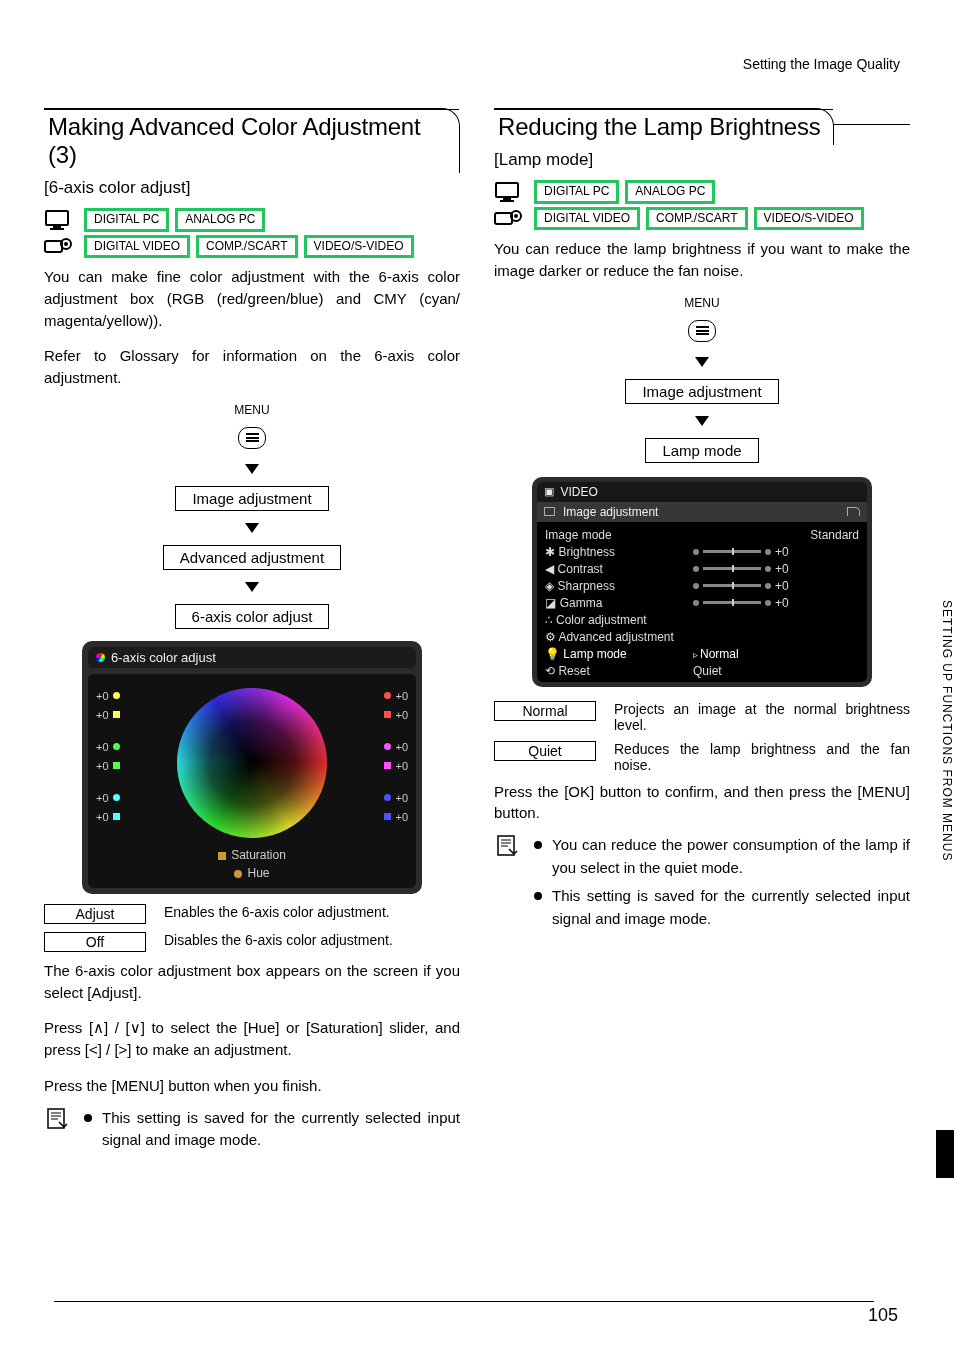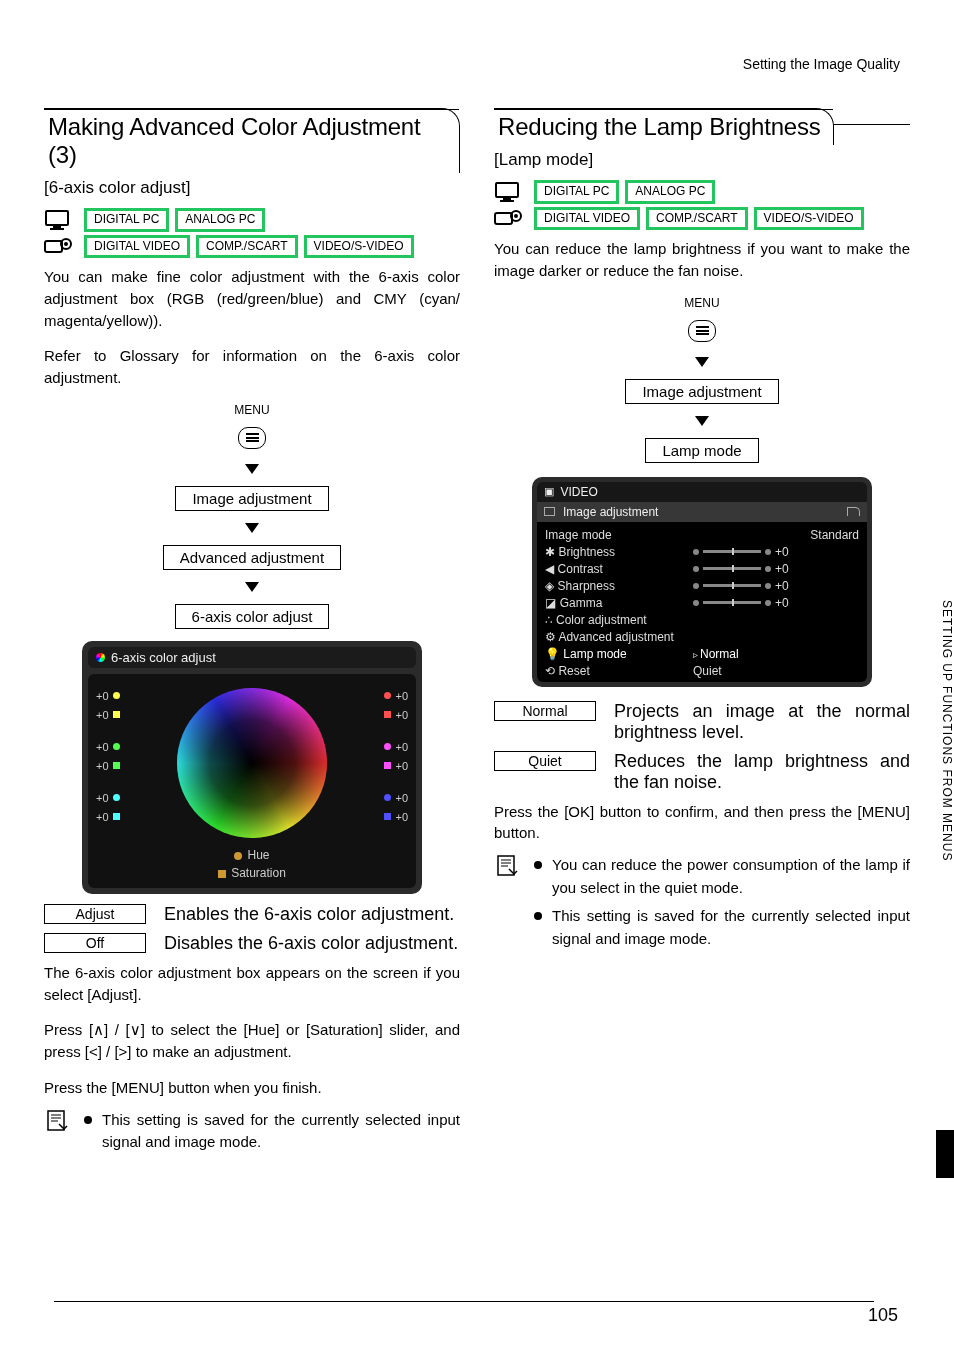--- a/index.html
+++ b/index.html
@@ -46,21 +46,21 @@
   .dot-m{width:7px;height:7px;border-radius:50%;background:#ff50ff;} .sq-m{width:7px;height:7px;background:#ff50ff;}
   .dot-b{width:7px;height:7px;border-radius:50%;background:#5050ff;} .sq-b{width:7px;height:7px;background:#5050ff;}
   .side-spacer{height:6px;}
   .legend-small { color:#ccc; font-size:12px; text-align:center; line-height:1.5; }
   .legend-small .dot{width:8px;height:8px;display:inline-block;border-radius:50%;background:#cc9933;vertical-align:middle;margin-right:5px;}
   .legend-small .sq{width:8px;height:8px;display:inline-block;background:#cc9933;vertical-align:middle;margin-right:5px;}
 
   .opt-table { margin-top:8px; }
   .opt-row { display:flex; gap:18px; align-items:flex-start; margin-bottom:8px; }
   .opt-label { border:1px solid #000; width:102px; flex:0 0 102px; text-align:center; font-size:14px; padding:1px 0; font-weight:300; }
-  .opt-desc { flex:1; font-size:18px; text-align:justify; }
+  .opt-desc { flex:1; font-size:14px; text-align:justify; }
 
   .note { display:flex; gap:14px; align-items:flex-start; margin-top:10px; }
   .note-icon { flex:0 0 26px; }
   .note-list { flex:1; list-style:none; padding:0; }
   .note-list li { position:relative; padding-left:18px; font-size:15px; text-align:justify; line-height:1.5; margin-bottom:6px; }
   .note-list li::before { content:""; position:absolute; left:0; top:7px; width:8px; height:8px; border-radius:50%; background:#000; }
 
   .menu-screenshot { width:340px; margin:14px auto 14px; background:#2b2b2b; border-radius:10px; padding:5px; }
   .ms-header { background:#171717; border-radius:6px 6px 0 0; color:#eee; font-size:12px; padding:3px 7px; display:flex; align-items:center; gap:6px; }
   .ms-camera{ font-size:11px; }
@@ -204,22 +204,22 @@
                 <span class="dot-b"></span>
                 <span>+0</span>
               </div>
             <div class="side-item">
                 <span class="sq-b"></span>
                 <span>+0</span>
               </div>
           </div>
           <div class="wheel"></div>
           <div class="legend-small">
+            <div><span class="sq"></span><span>Saturation</span></div>
             <div><span class="dot"></span><span>Hue</span></div>
-            <div><span class="sq"></span><span>Saturation</span></div>
           </div>
         </div>
       </div>
 
       <div class="opt-table">
         <div class="opt-row">
           <div class="opt-label">Adjust</div>
           <div class="opt-desc">Enables the 6-axis color adjustment.</div>
         </div>
         <div class="opt-row">

